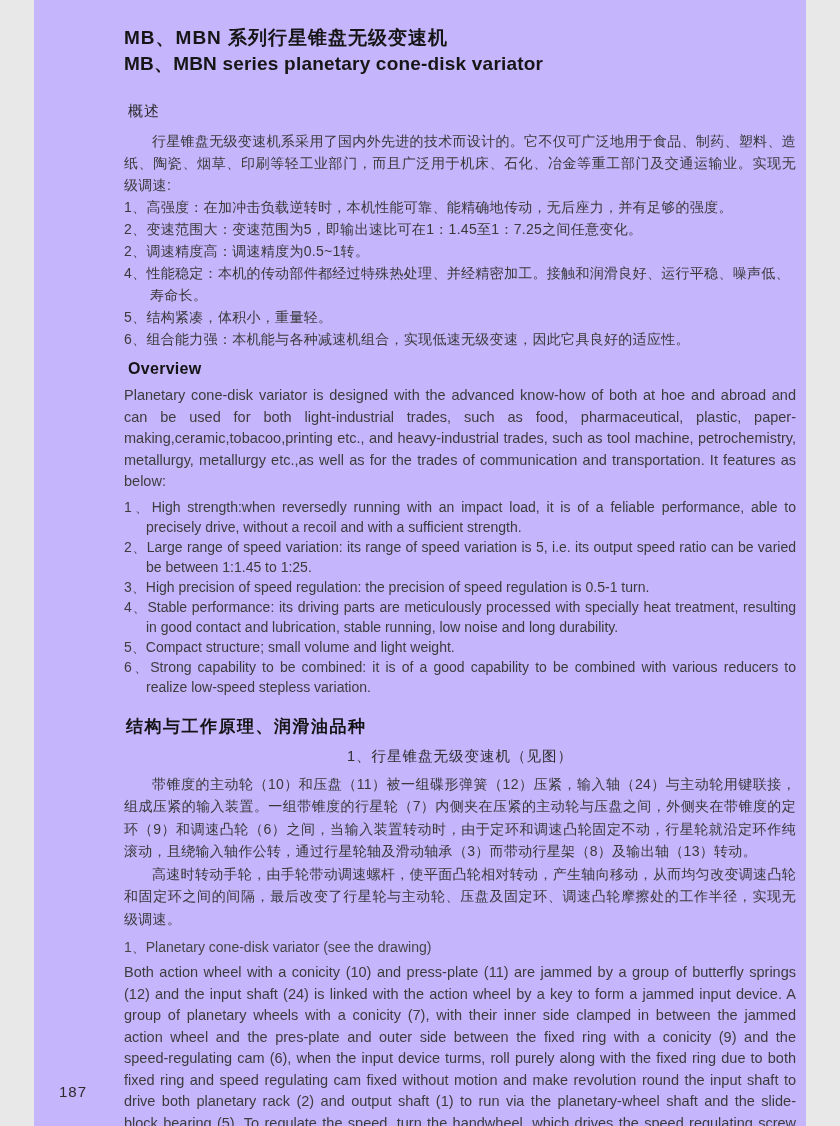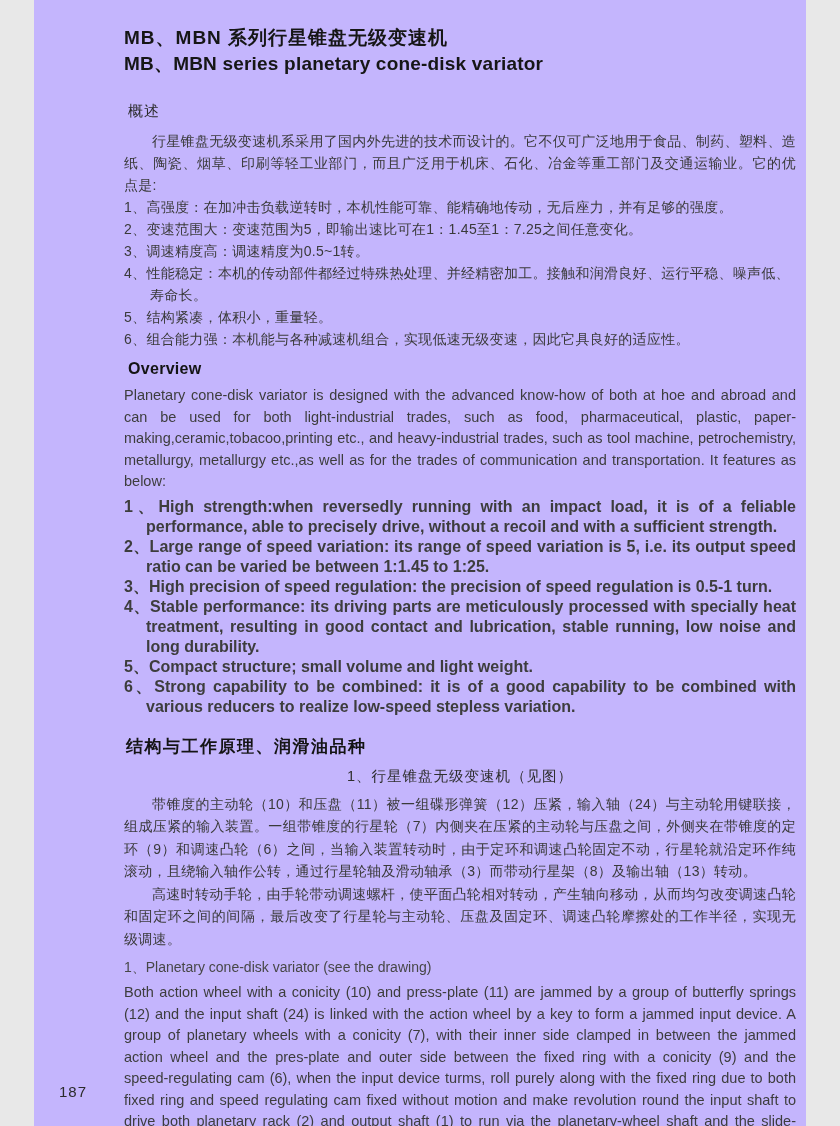--- a/index.html
+++ b/index.html
@@ -49,24 +49,23 @@
     font-size:16px;font-weight:bold;color:#141414;
     letter-spacing:.3px;
   }
   .en-intro{
     margin:7px 0 0;
     font-size:14.5px;line-height:21.5px;color:#3d3d3d;
     text-align:justify;
   }
   .en-list{margin:4px 0 0;padding:0;list-style:none;}
   .en-list li{
-    font-size:16px;line-height:20px;color:#3d3d3d;
+    font-size:14px;line-height:20px;color:#3d3d3d;
     padding-left:22px;text-indent:-22px;
     text-align:justify;
-    font-weight:bold;
   }
   .h-structure-cn{
     margin:18px 0 0 2px;
     font-size:17px;font-weight:bold;color:#141414;
     letter-spacing:1.5px;
   }
   .sub-cn{
     margin:9px 0 0;
     font-size:14.5px;color:#2e2e2e;letter-spacing:1px;text-align:center;
   }
@@ -124,25 +123,25 @@
 </head>
 <body>
 
 <div class="page">
   <div class="content">
 
     <h1 class="title-cn">MB、MBN 系列行星锥盘无级变速机</h1>
     <h1 class="title-en">MB、MBN series planetary cone-disk variator</h1>
 
     <div class="h-cn-small">概述</div>
-    <p class="cn-intro">行星锥盘无级变速机系采用了国内外先进的技术而设计的。它不仅可广泛地用于食品、制药、塑料、造纸、陶瓷、烟草、印刷等轻工业部门，而且广泛用于机床、石化、冶金等重工部门及交通运输业。它的优点是:</p>
+    <p class="cn-intro">行星锥盘无级变速机系采用了国内外先进的技术而设计的。它不仅可广泛地用于食品、制药、塑料、造纸、陶瓷、烟草、印刷等轻工业部门，而且广泛用于机床、石化、冶金等重工部门及交通运输业。实现无级调速:</p>
     <ul class="cn-list">
       <li>1、高强度：在加冲击负载逆转时，本机性能可靠、能精确地传动，无后座力，并有足够的强度。</li>
       <li>2、变速范围大：变速范围为5，即输出速比可在1：1.45至1：7.25之间任意变化。</li>
-      <li>3、调速精度高：调速精度为0.5~1转。</li>
+      <li>2、调速精度高：调速精度为0.5~1转。</li>
       <li>4、性能稳定：本机的传动部件都经过特殊热处理、并经精密加工。接触和润滑良好、运行平稳、噪声低、寿命长。</li>
       <li>5、结构紧凑，体积小，重量轻。</li>
       <li>6、组合能力强：本机能与各种减速机组合，实现低速无级变速，因此它具良好的适应性。</li>
     </ul>
 
     <div class="h-overview">Overview</div>
     <p class="en-intro">Planetary cone-disk variator is designed with the advanced know-how of both at hoe and abroad and can be used for both light-industrial trades, such as food, pharmaceutical, plastic, paper-making,ceramic,tobacoo,printing etc., and heavy-industrial trades, such as tool machine, petrochemistry, metallurgy, metallurgy etc.,as well as for the trades of communication and transportation. It features as below:</p>
     <ul class="en-list">
       <li>1、High strength:when reversedly running with an impact load, it is of a feliable performance, able to precisely drive, without a recoil and with a sufficient strength.</li>
       <li>2、Large range of speed variation: its range of speed variation is 5, i.e. its output speed ratio can be varied be between 1:1.45 to 1:25.</li>

